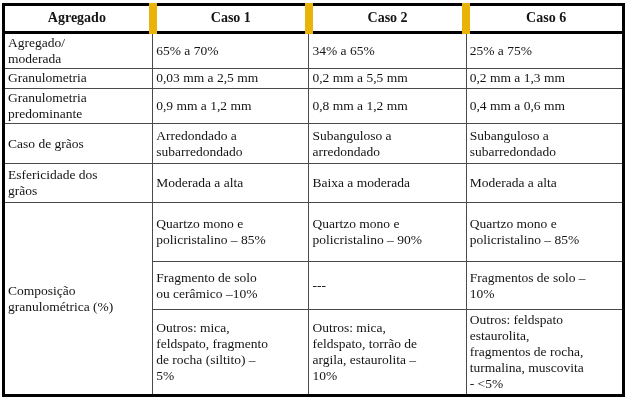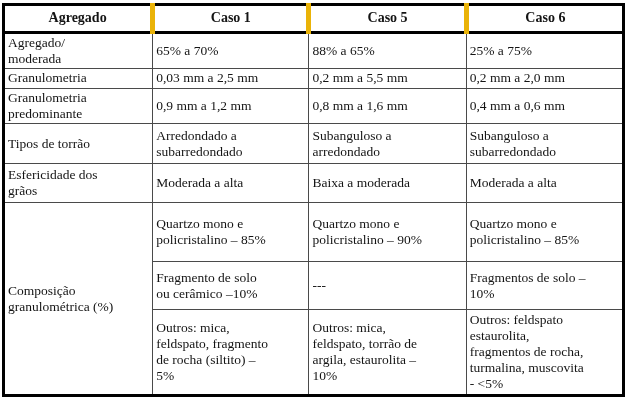--- a/index.html
+++ b/index.html
@@ -35,21 +35,21 @@
     vertical-align: middle;
     white-space: pre-line;
     padding: 1px 3px;
     overflow: hidden;
     line-height: 1.18;
   }
   th {
     font-size: 14px;
     font-weight: bold;
     border-bottom: 3px solid #000000;
-    border-left: 5px solid #eab308;
+    border-left: 8px solid #eab308;
   }
   th:first-child { border-left: none; }
   td {
     font-size: 13.5px;
     border: 1px solid #4a4a4a;
   }
   tr.h-header { height: 27px; }
   tr.h-r1 { height: 35px; }
   tr.h-r2 { height: 18px; }
   tr.h-r3 { height: 34px; }
@@ -67,45 +67,45 @@
     <colgroup>
       <col class="c0">
         <col class="c1">
         <col class="c2">
         <col class="c3">
     </colgroup>
     <tbody>
         <tr class="h-header">
       <th>Agregado</th>
       <th>Caso 1</th>
-      <th>Caso 5</th>
+      <th>Caso 2</th>
       <th>Caso 6</th>
     </tr>
     <tr class="h-r1">
       <td>Agregado/
 moderada</td>
       <td>65% a 70%</td>
-      <td>88% a 65%</td>
+      <td>34% a 65%</td>
       <td>25% a 75%</td>
     </tr>
     <tr class="h-r2">
       <td>Granulometria</td>
       <td>0,03 mm a 2,5 mm</td>
       <td>0,2 mm a 5,5 mm</td>
-      <td>0,2 mm a 2,0 mm</td>
+      <td>0,2 mm a 1,3 mm</td>
     </tr>
     <tr class="h-r3">
       <td>Granulometria
 predominante</td>
       <td>0,9 mm a 1,2 mm</td>
-      <td>0,8 mm a 1,6 mm</td>
+      <td>0,8 mm a 1,2 mm</td>
       <td>0,4 mm a 0,6 mm</td>
     </tr>
     <tr class="h-r4">
-      <td>Tipos de torrão</td>
+      <td>Caso de grãos</td>
       <td>Arredondado a
 subarredondado</td>
       <td>Subanguloso a
 arredondado</td>
       <td>Subanguloso a
 subarredondado</td>
     </tr>
     <tr class="h-r5">
       <td>Esfericidade dos
 grãos</td>

